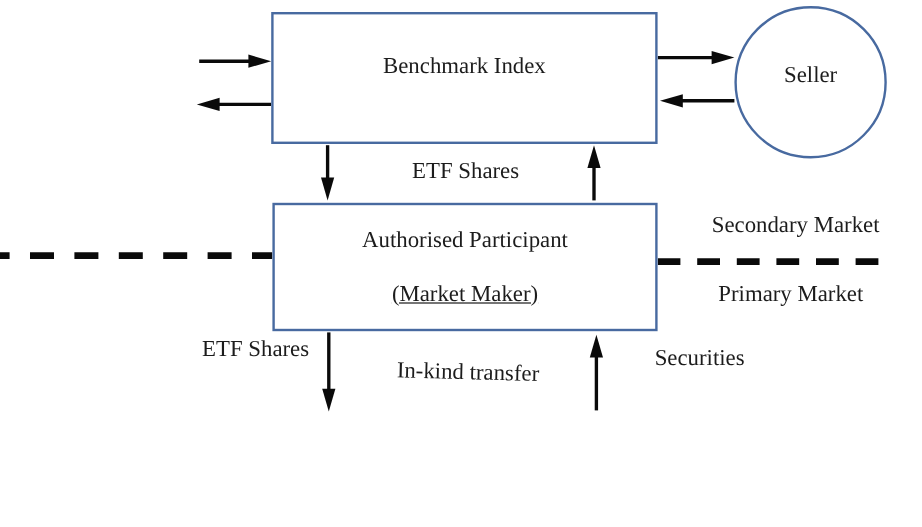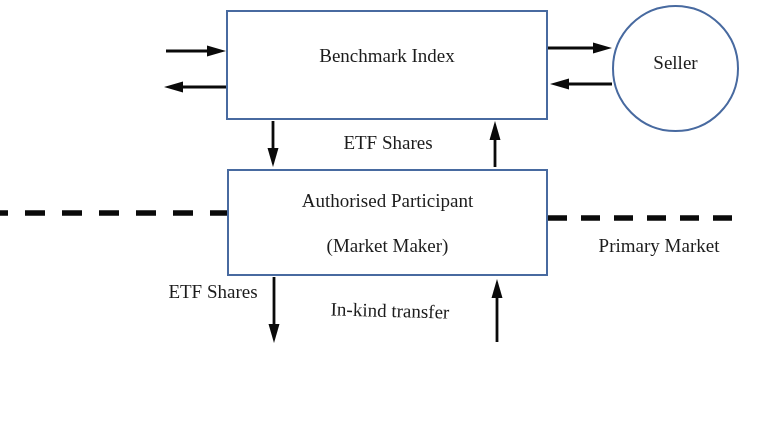--- a/index.html
+++ b/index.html
@@ -59,21 +59,21 @@
   .benchmark {
     left: 226px; top: 10px; width: 322px; height: 110px;
     padding-top: 32px;
   }
   .ap {
     left: 227px; top: 169px; width: 321px; height: 107px;
     padding-top: 0;
     flex-direction: column;
     align-items: center;
   }
-  .ap .line2 { margin-top: 22px; }
+  .ap .line2 { margin-top: 22px; text-decoration: underline; }
   .fund {
     left: 226px; top: 345px; width: 321px; height: 88px;
     padding-top: 24px;
   }
   .lbl {
     position: absolute;
     font-size: 19px;
     line-height: 22px;
     white-space: nowrap;
     transform: translate(-50%, -50%);
@@ -142,21 +142,23 @@
   </div>
 
   <div class="node ap">
     <span class="line1">Authorised Participant</span>
     <span class="line2">(Market Maker)</span>
   </div>
 
 
   <div class="lbl lbl-etf-shares-top">ETF Shares</div>
 
+  <div class="lbl lbl-secondary-market">Secondary Market</div>
 
   <div class="lbl lbl-primary-market">Primary Market</div>
 
   <div class="lbl lbl-etf-shares-bottom">ETF Shares</div>
 
   <div class="lbl lbl-in-kind-transfer">In-kind transfer</div>
 
+  <div class="lbl lbl-securities">Securities</div>
 
 </div>
 
 </body></html>

